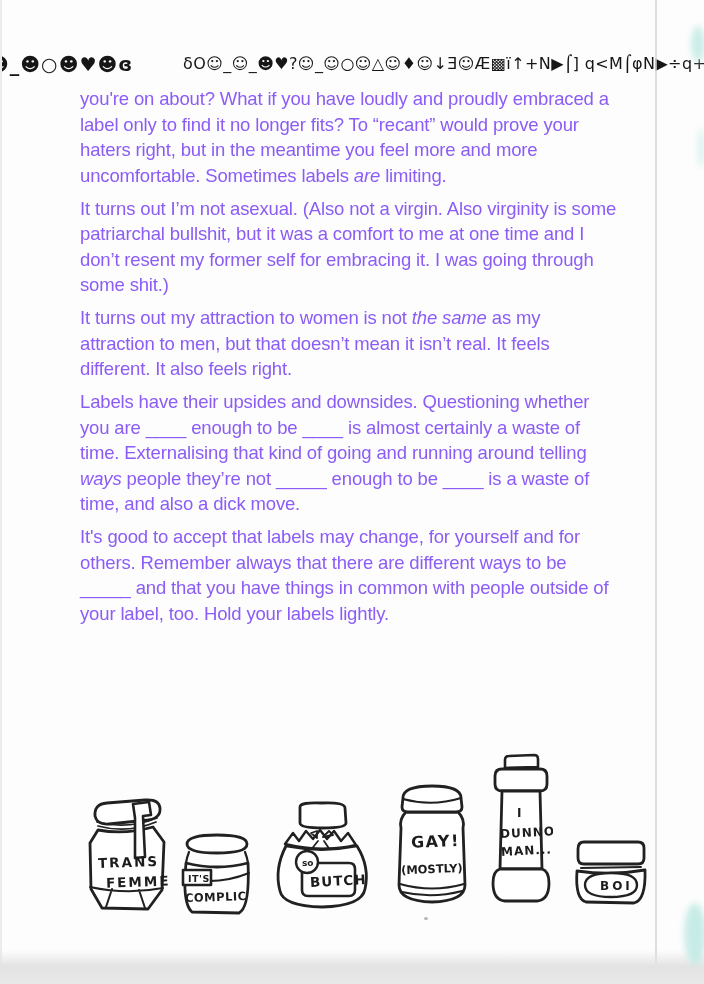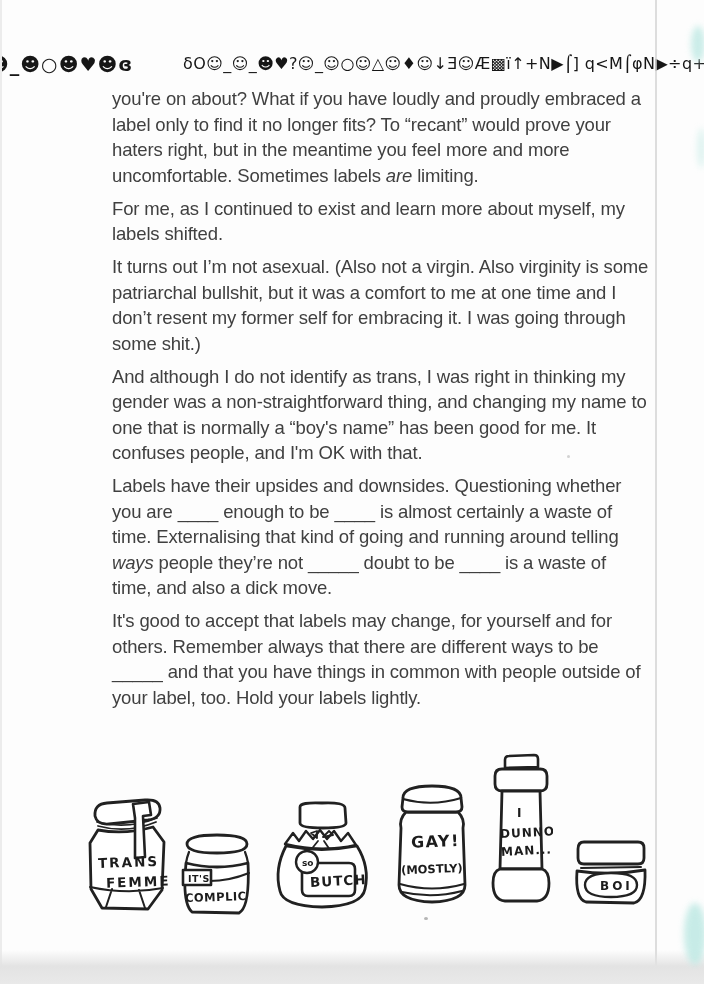--- a/index.html
+++ b/index.html
@@ -14,23 +14,23 @@
     font-family:"DejaVu Sans",sans-serif;font-weight:bold;
     font-size:19px;letter-spacing:1px;color:#161616;white-space:nowrap;
   }
   .run-title{
     position:absolute;left:183px;top:54px;
     font-family:"DejaVu Sans",sans-serif;font-size:16px;
     letter-spacing:.4px;color:#161616;white-space:nowrap;
   }
   
   .text-col{
-    position:absolute;left:112px;top:86px;width:537px;
+    position:absolute;left:80px;top:86px;width:537px;
     font-size:18.5px;line-height:25.5px;letter-spacing:-.15px;
-    color:#404040;
+    color:#8b5cf6;
   }
   .text-col p{margin:0 0 7.5px 0;}
   .it{font-style:italic;}
   
   .jar{position:absolute;}
   #jar-1{left:85px;  top:797px;}
   #jar-2{left:181px; top:833px;}
   #jar-3{left:272px; top:801px;}
   #jar-4{left:396px; top:783px;}
   #jar-5{left:489px; top:753px;}
@@ -59,24 +59,23 @@
 </head>
 <body>
 
 <div class="page">
 
   <div class="ornament">☻_☻○☻♥☻ɞ</div>
   <div class="run-title">δΟ☺_☺_☻♥?☺_☺○☺△☺♦☺↓Ǝ☺Æ▩ï↑+N▶⌠] q&lt;M⌠φN▶÷q+&lt;M▶</div>
 
   <div class="text-col">
     <p><span>you're on about? What if you have loudly and proudly embraced a label only to find it no longer fits? To “recant” would prove your haters right, but in the meantime you feel more and more uncomfortable. Sometimes labels </span><span class="it">are</span><span> limiting.</span></p>
-    <p><span>For me, as I continued to exist and learn more about myself, my labels shifted.</span></p>
     <p><span>It turns out I’m not asexual. (Also not a virgin. Also virginity is some patriarchal bullshit, but it was a comfort to me at one time and I don’t resent my former self for embracing it. I was going through some shit.)</span></p>
-    <p><span>And although I do not identify as trans, I was right in thinking my gender was a non-straightforward thing, and changing my name to one that is normally a “boy's name” has been good for me. It confuses people, and I'm OK with that.</span></p>
-    <p><span>Labels have their upsides and downsides. Questioning whether you are ____ enough to be ____ is almost certainly a waste of time. Externalising that kind of going and running around telling </span><span class="it">ways</span><span> people they’re not _____ doubt to be ____ is a waste of time, and also a dick move.</span></p>
+    <p><span>It turns out my attraction to women is not </span><span class="it">the same</span><span> as my attraction to men, but that doesn’t mean it isn’t real. It feels different. It also feels right.</span></p>
+    <p><span>Labels have their upsides and downsides. Questioning whether you are ____ enough to be ____ is almost certainly a waste of time. Externalising that kind of going and running around telling </span><span class="it">ways</span><span> people they’re not _____ enough to be ____ is a waste of time, and also a dick move.</span></p>
     <p><span>It's good to accept that labels may change, for yourself and for others. Remember always that there are different ways to be _____ and that you have things in common with people outside of your label, too. Hold your labels lightly.</span></p>
   </div>
 
   <svg id="jar-1" class="jar" width="84" height="120" viewBox="0 0 84 120">
     <path stroke-width="2.8" d="M13,33 L5,46 L6,92 L17,111 L63,112 L77,93 L79,45 L68,30 Q40,38 13,33 Z"></path>
     <path class="detail" stroke-width="2" d="M5,90 Q42,98 78,91 M21,110 L27,92 M60,111 L54,93"></path>
     <path stroke-width="2.8" d="M10,19 Q9,7 22,6 L60,3 Q74,2 75,11 Q76,21 63,23 L24,27 Q12,28 10,19 Z"></path>
     <path class="detail" stroke-width="1.8" d="M12,25 Q42,33 72,21 M13,29 Q42,37 71,25"></path>
     <path stroke-width="2.6" d="M50,21 L48,7 L64,5 L66,18 L58,19 L60,60 L50,61 Z"></path>
     <text x="13" y="70" font-size="13.5" letter-spacing="2" transform="rotate(-2 42 66)">TRANS</text>

